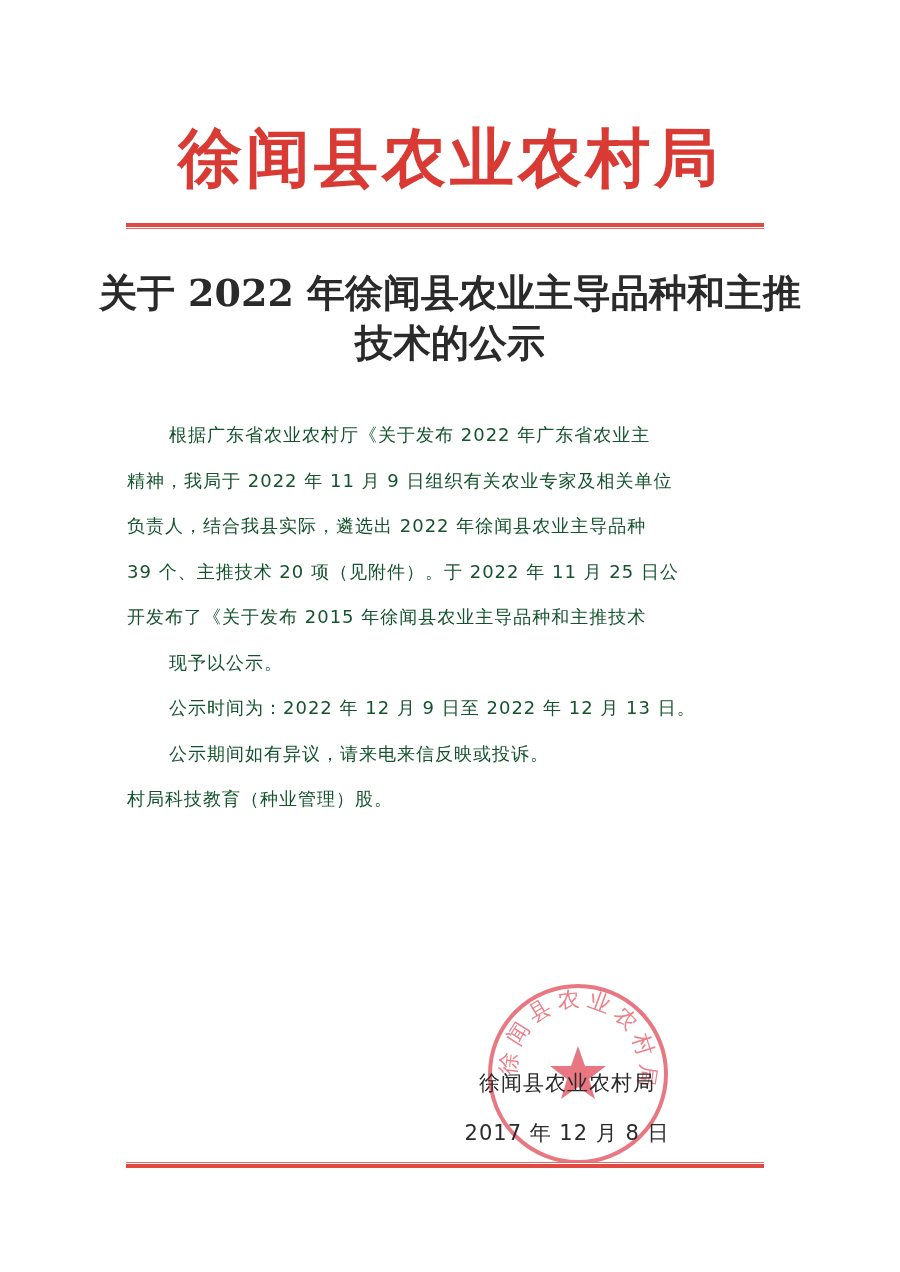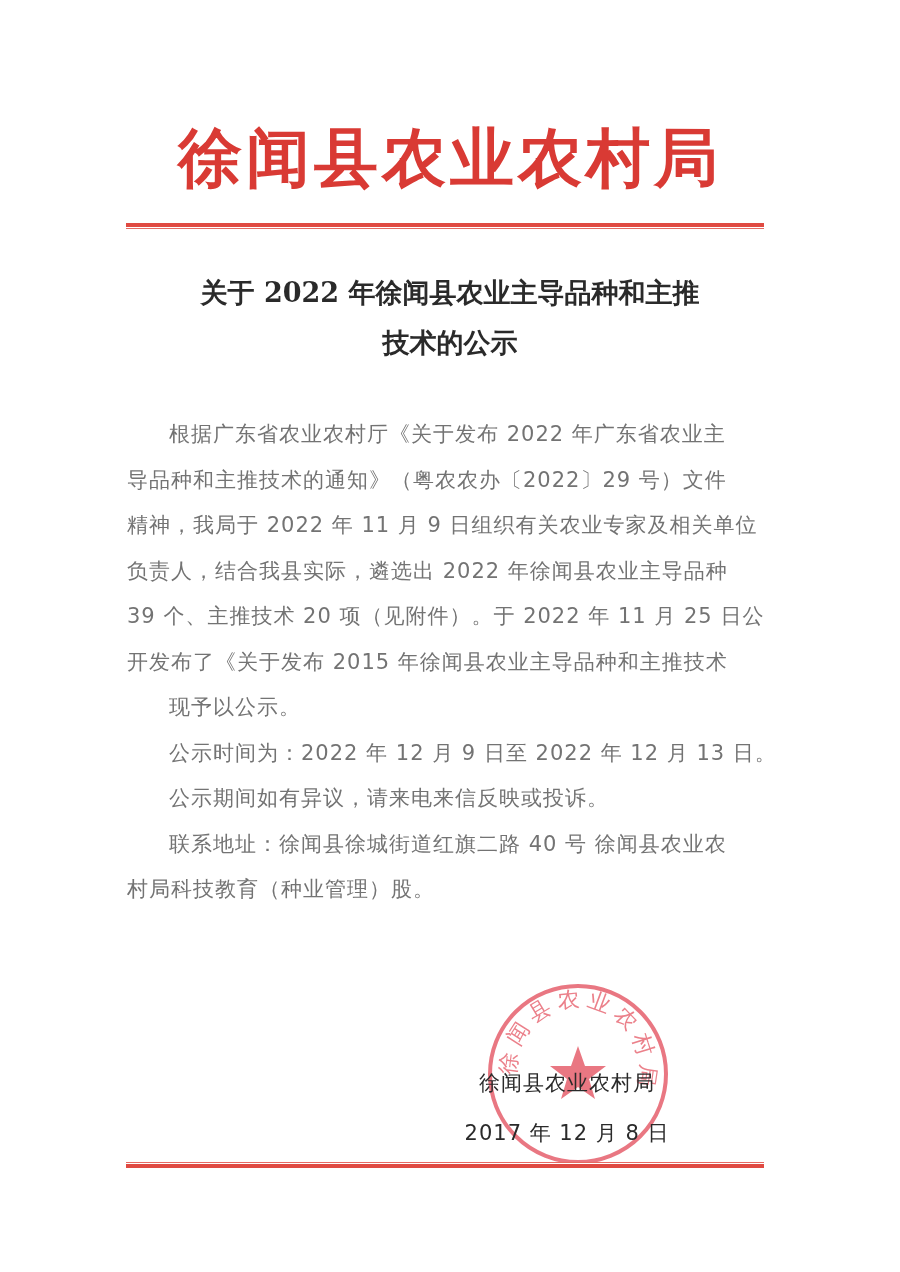--- a/index.html
+++ b/index.html
@@ -46,34 +46,34 @@
     .rule-bottom { top: 1162px; }
     .rule-bottom .thin { height: 1px; }
     .doc-title {
       position: absolute;
       left: 0;
       width: 900px;
       top: 268px;
       text-align: center;
       font-family: "DejaVu Serif", "Liberation Serif", serif;
       font-weight: bold;
-      font-size: 27px;
+      font-size: 38px;
       line-height: 50px;
       color: #2a2a2a;
     }
     .doc-title div { white-space: nowrap; }
     .body {
       position: absolute;
       left: 127px;
       width: 640px;
       top: 412px;
       font-family: "DejaVu Sans", "Liberation Sans", sans-serif;
-      font-size: 21px;
+      font-size: 18px;
       line-height: 45.5px;
-      color: #737373;
+      color: #14532d;
       letter-spacing: 1px;
     }
     .line {
       white-space: nowrap;
       display: block;
     }
     .seal {
       position: absolute;
       left: 488px;
       top: 984px;
@@ -110,31 +110,29 @@
 </div>
 
 <div class="doc-title">
   <div>关于 2022 年徐闻县农业主导品种和主推</div>
   <div>技术的公示</div>
 </div>
 
 <div class="body">
   <div>
     <span class="line" style="padding-left:42px">根据广东省农业农村厅《关于发布 2022 年广东省农业主</span>
-    <span class="line">导品种和主推技术的通知》（粤农农办〔2022〕29 号）文件</span>
     <span class="line">精神，我局于 2022 年 11 月 9 日组织有关农业专家及相关单位</span>
     <span class="line">负责人，结合我县实际，遴选出 2022 年徐闻县农业主导品种</span>
     <span class="line">39 个、主推技术 20 项（见附件）。于 2022 年 11 月 25 日公</span>
     <span class="line">开发布了《关于发布 2015 年徐闻县农业主导品种和主推技术</span>
   </div>
   <span class="line" style="padding-left:42px">现予以公示。</span>
   <span class="line" style="padding-left:42px">公示时间为：2022 年 12 月 9 日至 2022 年 12 月 13 日。</span>
   <span class="line" style="padding-left:42px">公示期间如有异议，请来电来信反映或投诉。</span>
   <div>
-    <span class="line" style="padding-left:42px">联系地址：徐闻县徐城街道红旗二路 40 号  徐闻县农业农</span>
     <span class="line">村局科技教育（种业管理）股。</span>
   </div>
 </div>
 
 <div class="seal">
   <svg width="172" height="172" viewBox="0 0 172 172">
     <polygon points="86,58 93,78 114,78 97,91 103,111 86,99 69,111 75,91 58,78 79,78" fill="rgba(226,74,88,0.75)"></polygon>
     <defs>
       <path id="sealArc" d="M 26,96 A 62,62 0 1,1 146,96"></path>
     </defs>

